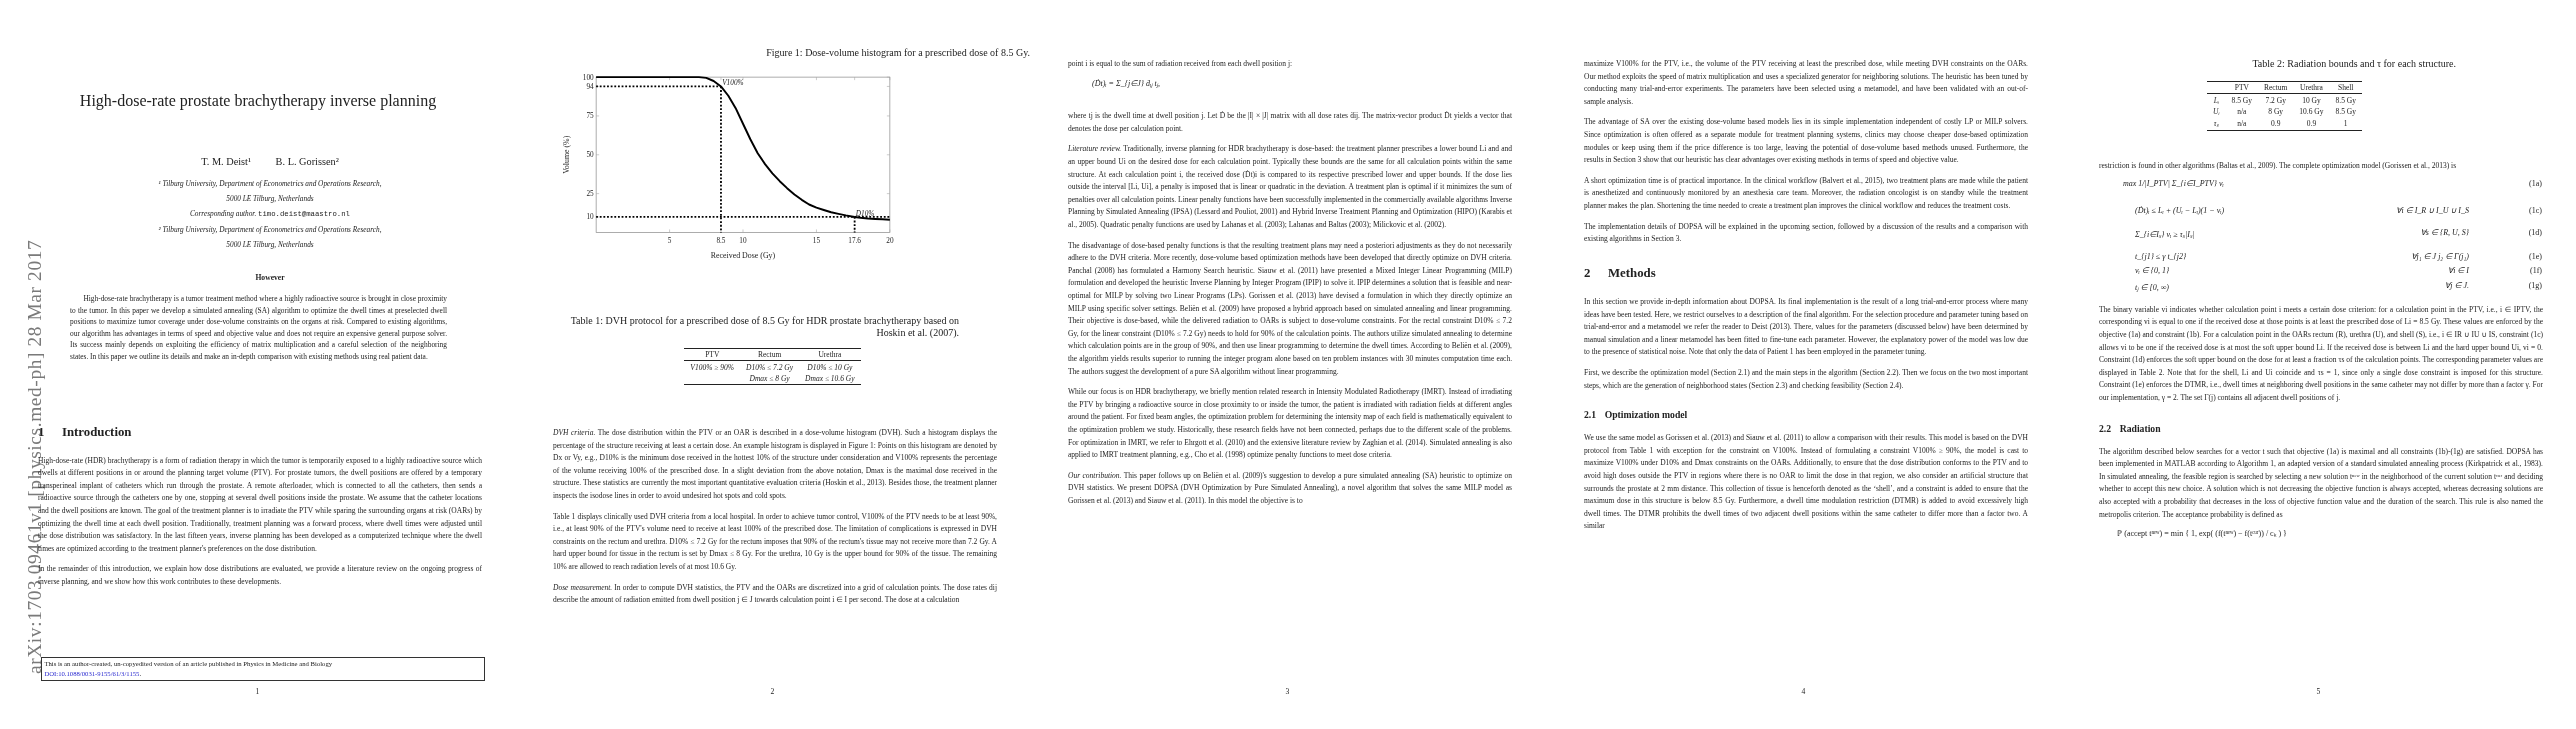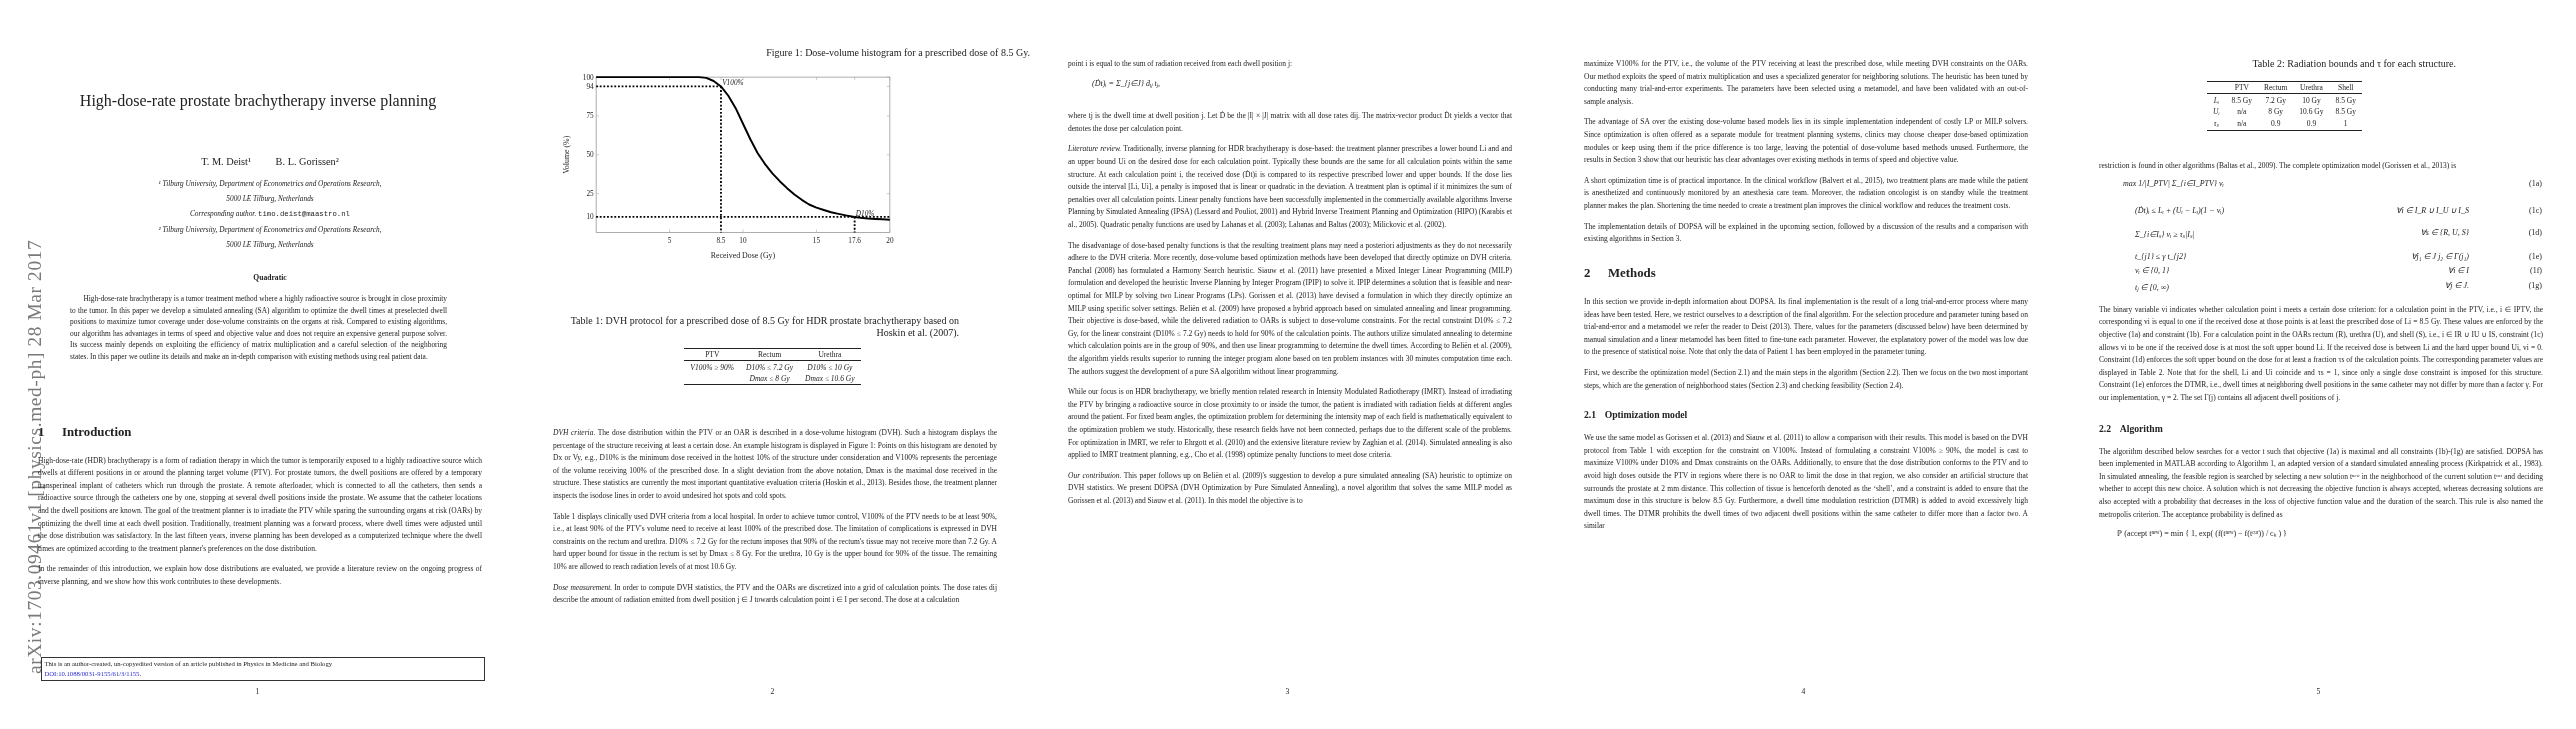--- a/index.html
+++ b/index.html
@@ -59,21 +59,21 @@
     <span>T. M. Deist¹</span>
     <span>B. L. Gorissen²</span>
   </div>
   <div class="aff" style="top:176px">
     <div>¹ Tilburg University, Department of Econometrics and Operations Research,</div>
     <div>5000 LE Tilburg, Netherlands</div>
     <div><span>Corresponding author.</span> <span class="mono">timo.deist@maastro.nl</span></div>
     <div>² Tilburg University, Department of Econometrics and Operations Research,</div>
     <div>5000 LE Tilburg, Netherlands</div>
   </div>
-  <div class="abs-title">Quadratic</div>
+  <div class="abs-title">However</div>
   <div class="abs">High-dose-rate brachytherapy is a tumor treatment method where a highly radioactive source is brought in close proximity to the tumor. In this paper we develop a simulated annealing (SA) algorithm to optimize the dwell times at preselected dwell positions to maximize tumor coverage under dose-volume constraints on the organs at risk. Compared to existing algorithms, our algorithm has advantages in terms of speed and objective value and does not require an expensive general purpose solver. Its success mainly depends on exploiting the efficiency of matrix multiplication and a careful selection of the neighboring states. In this paper we outline its details and make an in-depth comparison with existing methods using real patient data.</div>
   <div class="col" style="top:425px">
     <h2 class="sec"><span class="n">1</span><span>Introduction</span></h2>
     <p class="txt" style="margin-top:14.6px">High-dose-rate (HDR) brachytherapy is a form of radiation therapy in which the tumor is temporarily exposed to a highly radioactive source which dwells at different positions in or around the planning target volume (PTV). For prostate tumors, the dwell positions are offered by a temporary transperineal implant of catheters which run through the prostate. A remote afterloader, which is connected to all the catheters, then sends a radioactive source through the catheters one by one, stopping at several dwell positions inside the prostate. We assume that the catheter locations and the dwell positions are known. The goal of the treatment planner is to irradiate the PTV while sparing the surrounding organs at risk (OARs) by optimizing the dwell time at each dwell position. Traditionally, treatment planning was a forward process, where dwell times were adjusted until the dose distribution was satisfactory. In the last fifteen years, inverse planning has been developed as a computerized technique where the dwell times are optimized according to the treatment planner's preferences on the dose distribution.</p>
     <p class="txt">In the remainder of this introduction, we explain how dose distributions are evaluated, we provide a literature review on the ongoing progress of inverse planning, and we show how this work contributes to these developments.</p>
   </div>
   <div class="notebox">
     <span>This is an author-created, un-copyedited version of an article published in Physics in Medicine and Biology</span><br>
     <span class="doi">DOI:10.1088/0031-9155/61/3/1155</span><span>.</span>
   </div>
@@ -258,21 +258,21 @@
           <span class="cond">∀i ∈ I</span>
           <span class="num">(1f)</span>
         </div>
       <div class="eq">
           <span class="lhs" style="left:12px">tⱼ ∈ [0, ∞)</span>
           <span class="cond">∀j ∈ J.</span>
           <span class="num">(1g)</span>
         </div>
     </div>
     <p class="txt">The binary variable vi indicates whether calculation point i meets a certain dose criterion: for a calculation point in the PTV, i.e., i ∈ IPTV, the corresponding vi is equal to one if the received dose at those points is at least the prescribed dose of Li = 8.5 Gy. These values are enforced by the objective (1a) and constraint (1b). For a calculation point in the OARs rectum (R), urethra (U), and shell (S), i.e., i ∈ IR ∪ IU ∪ IS, constraint (1c) allows vi to be one if the received dose is at most the soft upper bound Li. If the received dose is between Li and the hard upper bound Ui, vi = 0. Constraint (1d) enforces the soft upper bound on the dose for at least a fraction τs of the calculation points. The corresponding parameter values are displayed in Table 2. Note that for the shell, Li and Ui coincide and τs = 1, since only a single dose constraint is imposed for this structure. Constraint (1e) enforces the DTMR, i.e., dwell times at neighboring dwell positions in the same catheter may not differ by more than a factor γ. For our implementation, γ = 2. The set Γ(j) contains all adjacent dwell positions of j.</p>
-    <h3 class="subsec" style="margin:18px 0 12px 0"><span class="n">2.2</span><span>Algorithm</span></h3>
+    <h3 class="subsec" style="margin:18px 0 12px 0"><span class="n">2.2</span><span>Radiation</span></h3>
     <p class="txt">The algorithm described below searches for a vector t such that objective (1a) is maximal and all constraints (1b)-(1g) are satisfied. DOPSA has been implemented in MATLAB according to Algorithm 1, an adapted version of a standard simulated annealing process (Kirkpatrick et al., 1983). In simulated annealing, the feasible region is searched by selecting a new solution tⁿᵉʷ in the neighborhood of the current solution tᶜᵘʳ and deciding whether to accept this new choice. A solution which is not decreasing the objective function is always accepted, whereas decreasing solutions are also accepted with a probability that decreases in the loss of objective function value and the duration of the search. This rule is also named the metropolis criterion. The acceptance probability is defined as</p>
     <div class="eq" style="margin:6px 0 0 18px; height:18px;">
         <span class="lhs" style="font-style:normal">ℙ (accept tⁿᵉʷ) = min { 1, exp( (f(tⁿᵉʷ) − f(tᶜᵘʳ)) / cₖ ) }</span>
       </div>
   </div>
   <div class="pnum">5</div>
 </div>
 
 
 </body></html>

